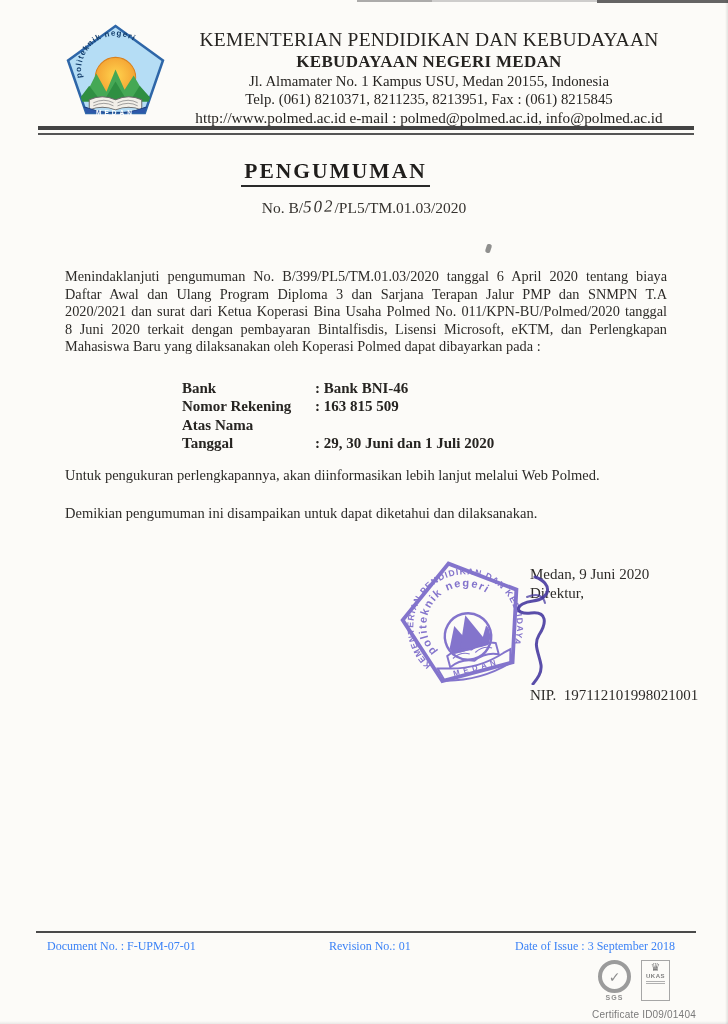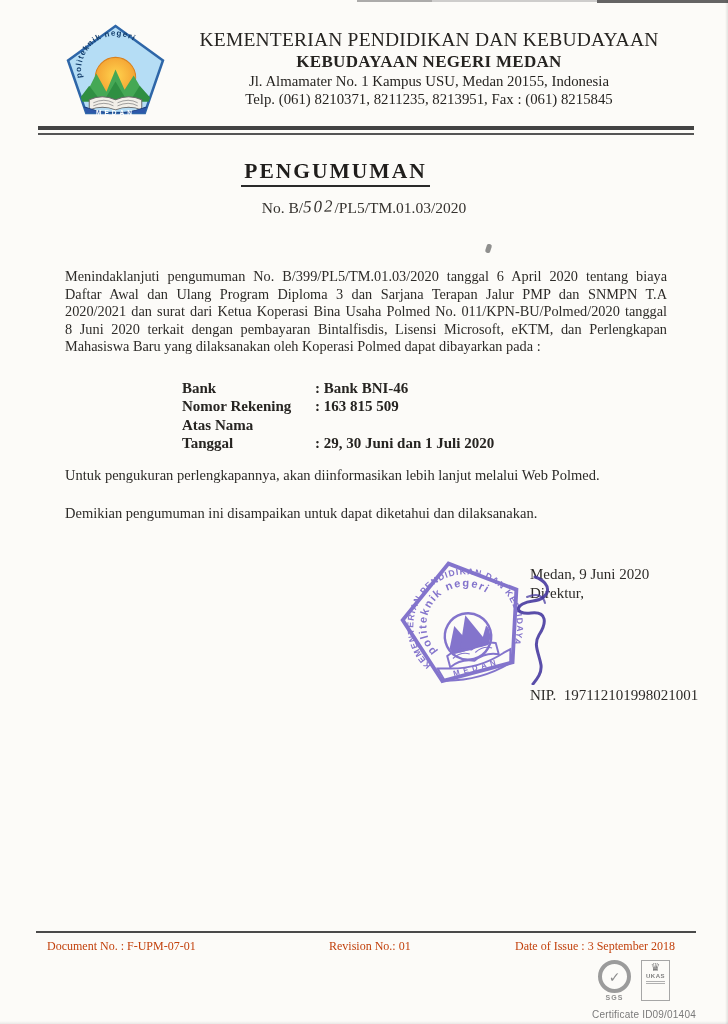--- a/index.html
+++ b/index.html
@@ -54,21 +54,21 @@
   .sig-place{top:566px;}
   .sig-role{top:585px;}
   .sig-name{top:669px;}
   .sig-nip{top:687px;white-space:pre;}
   .stamp-wrap{position:absolute;left:392px;top:548px;width:145px;height:143px;z-index:5;
     mix-blend-mode:multiply;opacity:.92;pointer-events:none;}
   .signature-wrap{position:absolute;left:497px;top:573px;width:66px;height:112px;z-index:6;
     pointer-events:none;}
   
   .footer-rule{position:absolute;left:36px;top:931px;width:660px;height:2px;background:#4a4a4a;}
-  .footer-text{position:absolute;top:939px;font-size:12px;color:#c2410c;}
+  .footer-text{position:absolute;top:939px;font-size:12px;color:#3b82f6;}
   .f-doc{left:47px;} .f-rev{left:329px;} .f-date{left:515px;}
   
   .cert-block{position:absolute;left:592px;top:960px;width:105px;
     font-family:"Liberation Sans","DejaVu Sans",sans-serif;color:#8d8d8d;}
   .cert-row{display:flex;gap:4px;align-items:stretch;}
   .sgs-box{width:45px;height:41px;display:flex;flex-direction:column;align-items:center;}
   .sgs-circle{width:25px;height:25px;border:4px solid #9b9b9b;border-radius:50%;
     display:flex;align-items:center;justify-content:center;font-size:14px;color:#8d8d8d;
     line-height:1;}
   .sgs-label{font-size:7px;font-weight:bold;letter-spacing:1px;margin-top:1px;}
@@ -118,20 +118,21 @@
       </text>
       <text x="52" y="91" text-anchor="middle" font-family="Liberation Sans, DejaVu Sans, sans-serif" font-size="6.5" font-weight="bold" fill="#ffffff" letter-spacing="3">MEDAN</text>
     </svg>
   </div>
 
   <div class="header-text">
     <div class="h-ministry">KEMENTERIAN PENDIDIKAN DAN KEBUDAYAAN</div>
     <div class="h-institution">KEBUDAYAAN NEGERI MEDAN</div>
     <div class="h-address">Jl. Almamater No. 1 Kampus USU, Medan 20155, Indonesia</div>
     <div class="h-phone">Telp. (061) 8210371, 8211235, 8213951, Fax : (061) 8215845</div>
+    <div class="h-web">http://www.polmed.ac.id e-mail : polmed@polmed.ac.id, info@polmed.ac.id</div>
   </div>
 
   <div class="rule-double"></div>
 
   <div class="title-row">
     <span class="doc-title">PENGUMUMAN</span>
   </div>
   <div class="number-row"><span>No. B/</span><span class="handwritten">502</span><span>/PL5/TM.01.03/2020</span></div>
 
   <div class="body-block">

